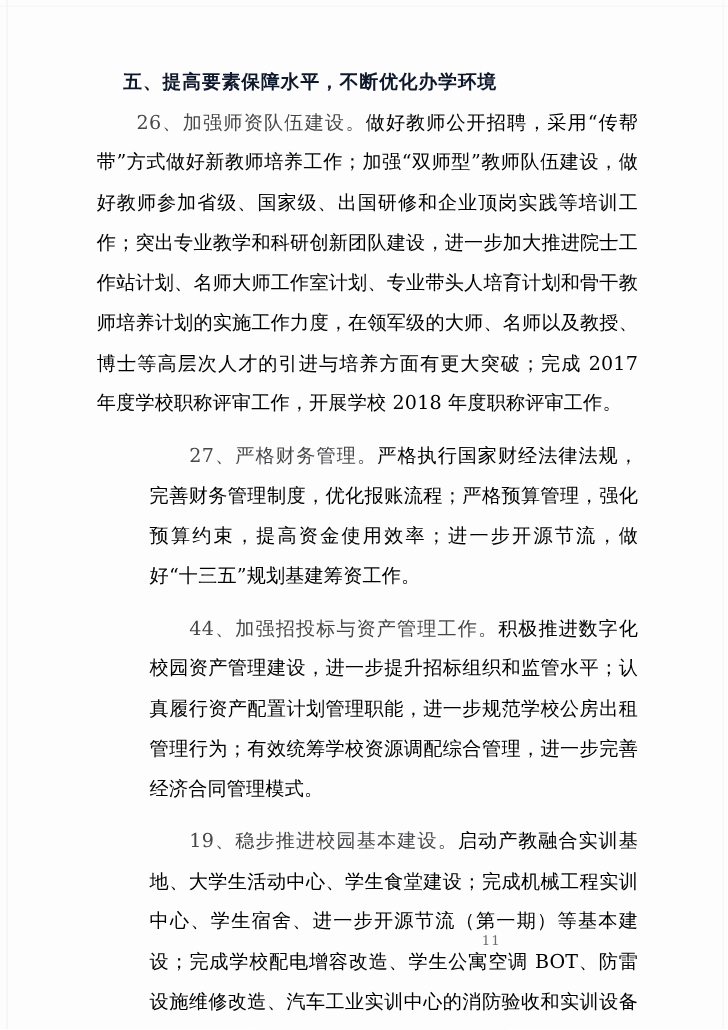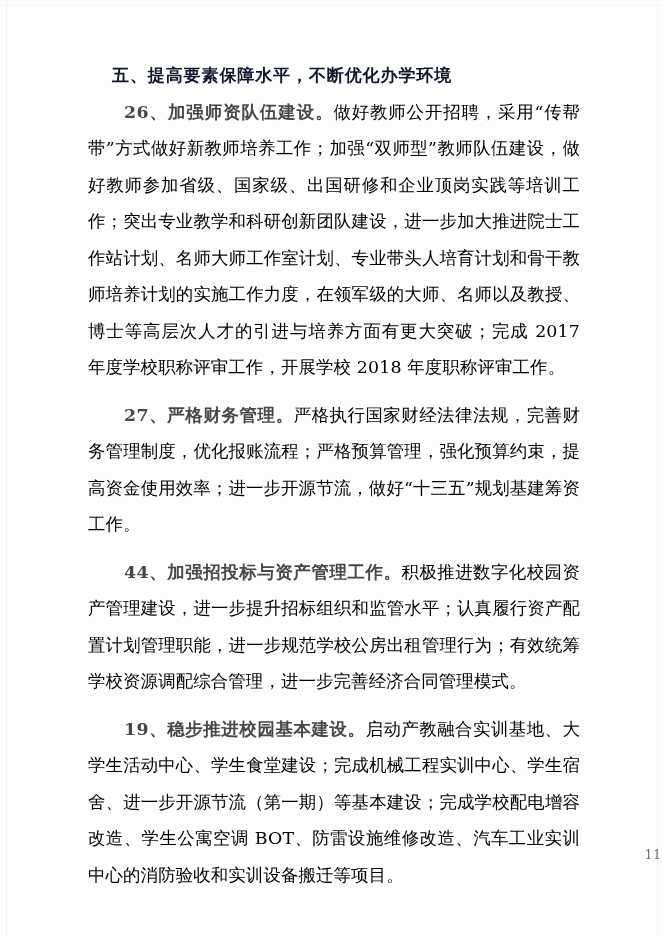--- a/index.html
+++ b/index.html
@@ -61,37 +61,38 @@
     color: #6a6a6c;
     text-indent: 36px;
     text-align: justify;
     text-justify: inter-character;
     letter-spacing: 0.15px;
     margin: 0;
     padding: 0;
   }
   .para + .para {
     margin-top: 11px;
+    margin-left: 48px;
   }
   .para .lead {
-    font-weight: bold;
+    font-weight: normal;
     font-family: "DejaVu Serif", serif;
     color: #47474a;
     letter-spacing: 0.3px;
   }
   .para .rest {
     color: #000000;
   }
 
   #page-number {
     position: absolute;
     left: 0;
     top: 848px;
     width: 662px;
-    text-align: right;
+    text-align: left;
     padding-left: 438px;
     box-sizing: border-box;
     font-family: "DejaVu Serif", serif;
     font-size: 12px;
     color: #6d6d6f;
     letter-spacing: 1px;
   }
 </style>
 </head>
 <body>

